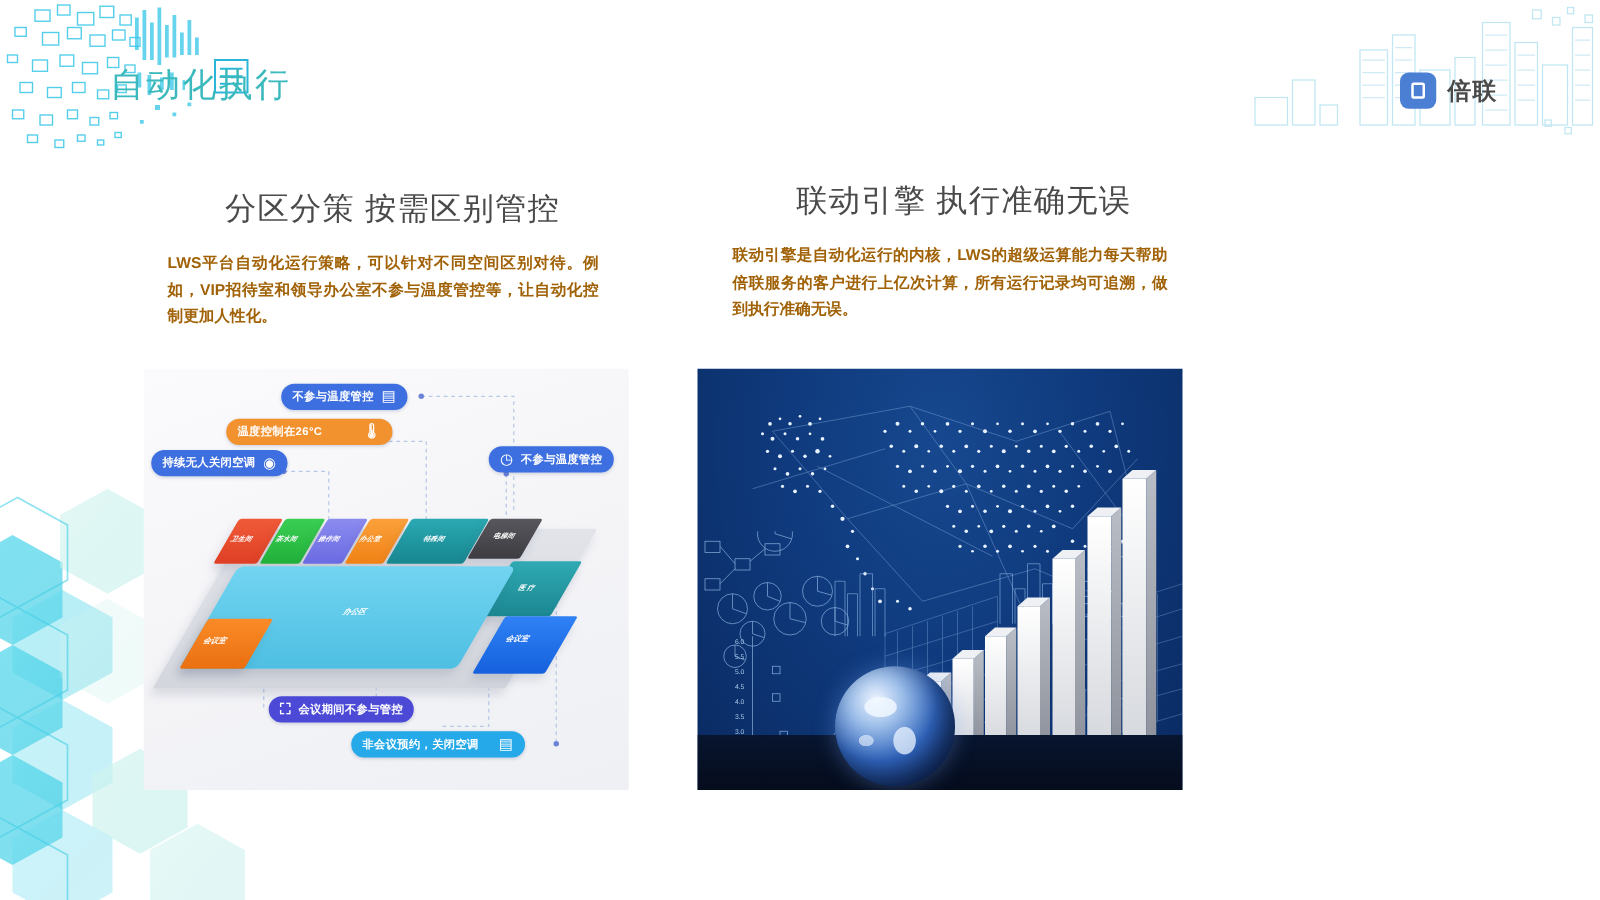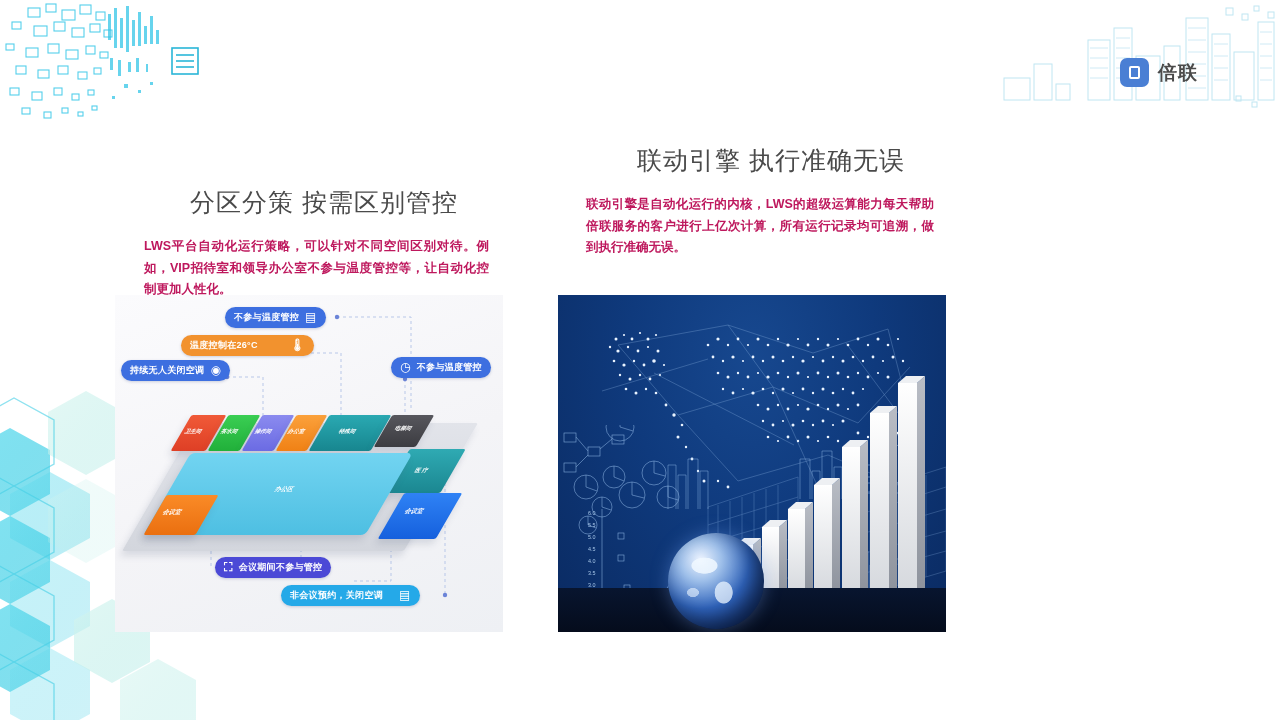--- a/index.html
+++ b/index.html
@@ -31,33 +31,33 @@
     display: flex; align-items: center; justify-content: center;
   }
   .brand-mark i {
     display: block; width: 11px; height: 13px;
     border: 2.5px solid #ffffff; border-radius: 2px;
   }
   .brand-name { font-size: 19px; font-weight: bold; color: #4a4a4a; letter-spacing: 1px; }
 
   
   .col { position: absolute; top: 150px; }
-  .col-left { left: 115px; width: 400px; margin-top: 36px; }
+  .col-left { left: 105px; width: 400px; }
   .col-right { left: 558px; width: 400px; }
 
   .section-title {
     font-size: 25px; color: #4a4a4a; font-weight: 400;
     letter-spacing: 1px; text-align: center; white-space: nowrap;
   }
   .col-left .section-title { margin-left: 18px; }
   .col-right .section-title { margin-left: 26px; margin-top: -6px;}
 
   .section-body {
     margin-top: 17px; font-size: 12.5px; line-height: 1.72;
-    color: #be185d; font-weight: bold; text-align: justify;
+    color: #a16207; font-weight: bold; text-align: justify;
   }
   .col-left .section-body { padding: 0 26px 0 29px; }
   .col-right .section-body { padding: 0 24px 0 28px; }
 
   
   .panel-left {
     position: absolute; left: 115px; top: 295px;
     width: 388px; height: 337px;
     background: linear-gradient(160deg,#fbfbfd 0%,#f4f4f7 55%,#eef0f4 100%);
     overflow: hidden;
@@ -260,20 +260,21 @@
     <g fill="none" stroke="#45cfe6" stroke-width="1.4" opacity=".6">
       <polygon points="-26,30 14,8 54,30 54,74 14,96 -26,74"></polygon>
       <polygon points="-26,118 14,96 54,118 54,162 14,184 -26,162"></polygon>
       <polygon points="-26,206 14,184 54,206 54,250 14,272 -26,250"></polygon>
       <polygon points="-26,294 14,272 54,294 54,338 14,360 -26,338"></polygon>
     </g>
   </g>
 </svg>
 
 <div class="header">
+  <div class="page-title">自动化执行</div>
   <div class="brand">
     <span class="brand-mark">
         <i></i>
       </span>
     <span class="brand-name">倍联</span>
   </div>
 </div>
 
 <div class="col col-left">
   <div class="section-title">分区分策  按需区别管控</div>

